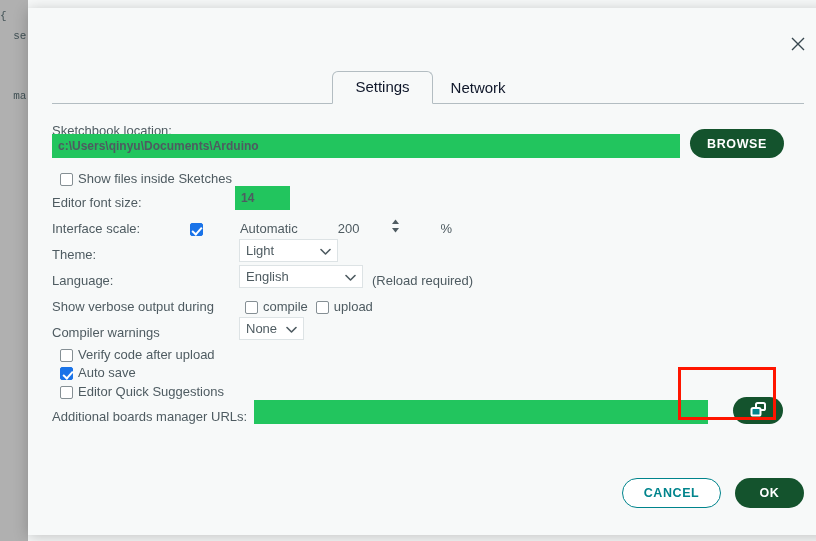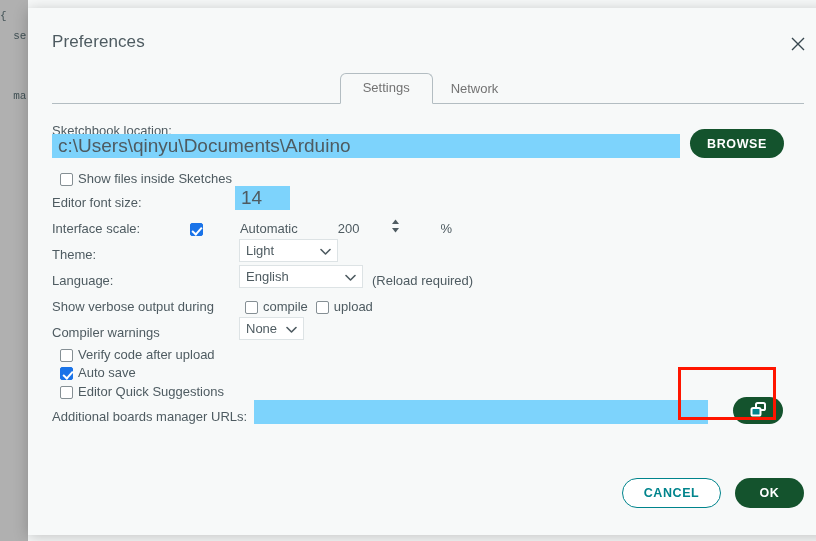--- a/index.html
+++ b/index.html
@@ -63,22 +63,22 @@
   
   #tabs {
     position: absolute; left: 24px; top: 60px;
     width: 752px; height: 36px;
     border-bottom: 1px solid #b3bdc2;
     display: flex;
     align-items: flex-end;
     justify-content: center;
   }
   .tab {
-    font-size: 13px;
-    color: #737373;
+    font-size: 15px;
+    color: #0f172a;
     padding: 7px 18px 8px 18px;
     cursor: pointer;
     position: relative;
     background: transparent;
     line-height: 1;
   }
   .tab.active {
     background: #f7f9f9;
     border: 1px solid #b3bdc2;
     border-bottom: 1px solid #f7f9f9;
@@ -98,28 +98,29 @@
     display: flex;
     align-items: flex-end;
     height: 22px;
   }
   .lbl {
     font-size: 13px;
     color: #4e5b61;
     white-space: nowrap;
   }
   .txtinput {
-    background: #7dd3fc;
+    background: #22c55e;
     border: none;
     outline: none;
     height: 24px;
-    font-size: 19px;
+    font-size: 12px;
     color: #4e5b61;
     padding: 0 6px;
     font-family: "Liberation Sans", sans-serif;
+    font-weight: bold;
   }
   .pill {
     background: #14532d;
     color: #ffffff;
     border: none;
     border-radius: 16px;
     font-size: 12.5px;
     font-weight: bold;
     letter-spacing: 0.6px;
     cursor: pointer;
@@ -207,21 +208,20 @@
   se
 
 
   ma</div>
   <div id="dim"></div>
 </div>
 
 <div id="dialog">
 
   <div id="title-bar">
-    <div id="dialog-title">Preferences</div>
     <div id="close-btn">
       <svg width="14" height="14" viewBox="0 0 14 14">
         <path d="M1 1 L13 13 M13 1 L1 13" stroke="#37474f" stroke-width="1.4" fill="none"></path>
       </svg>
     </div>
   </div>
 
   <div id="tabs">
     <div class="tab active">Settings</div>
     <div class="tab">Network</div>

